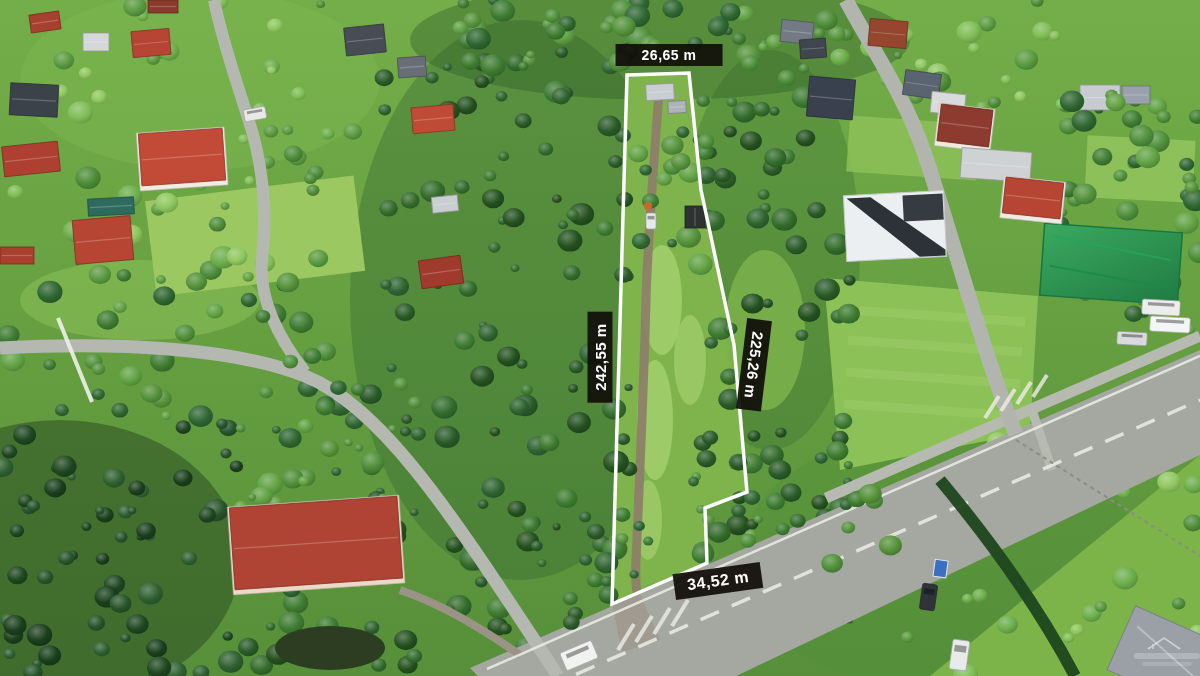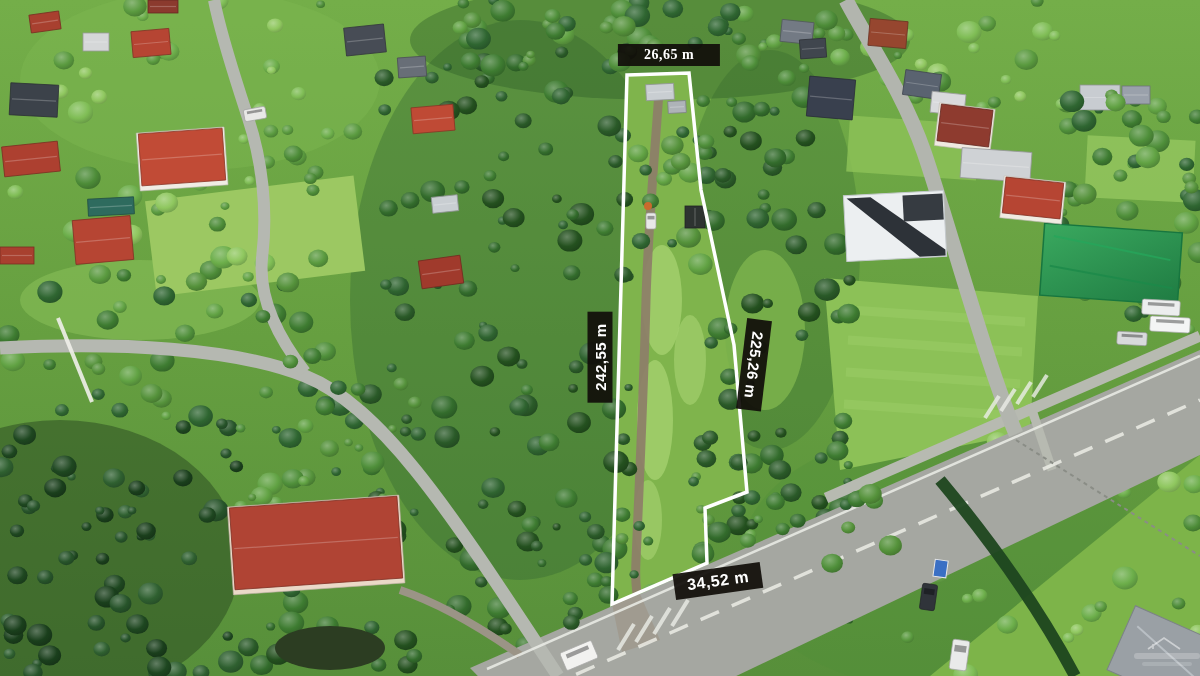--- a/index.html
+++ b/index.html
@@ -2,21 +2,21 @@
 <html><head>
 <meta charset="utf-8">
 <style>
   html,body{margin:0;padding:0;background:#222;}
   .stage{position:relative;width:1200px;height:676px;overflow:hidden;
          background:#5f9a3c;font-family:"Liberation Sans",sans-serif;}
   .stage svg{position:absolute;left:0;top:0;}
   .mlabel{position:absolute;background:rgba(17,14,10,.93);color:#fff;
           font-weight:bold;font-size:15px;line-height:1;padding:5px 10px;
           letter-spacing:.5px;white-space:nowrap;transform-origin:center;}
-  .mlabel.top{left:669px;top:55px;transform:translate(-50%,-50%);font-size:14px;padding:4px 26px;font-family:Liberation Serif, serif;}
+  .mlabel.top{left:669px;top:55px;transform:translate(-50%,-50%);font-size:14px;padding:4px 26px;}
   .mlabel.left{left:600px;top:357px;transform:translate(-50%,-50%) rotate(-90deg);padding:5px 12px;}
   .mlabel.right{left:754px;top:365px;transform:translate(-50%,-50%) rotate(97deg);padding:5px 12px;}
   .mlabel.bottom{left:718px;top:581px;transform:translate(-50%,-50%) rotate(-8deg);font-size:16px;padding:5px 13px;}
 </style>
 </head>
 <body>
 
 <div class="stage">
 <svg id="scene" width="1200" height="676" viewBox="0 0 1200 676">
   <defs id="defs">

